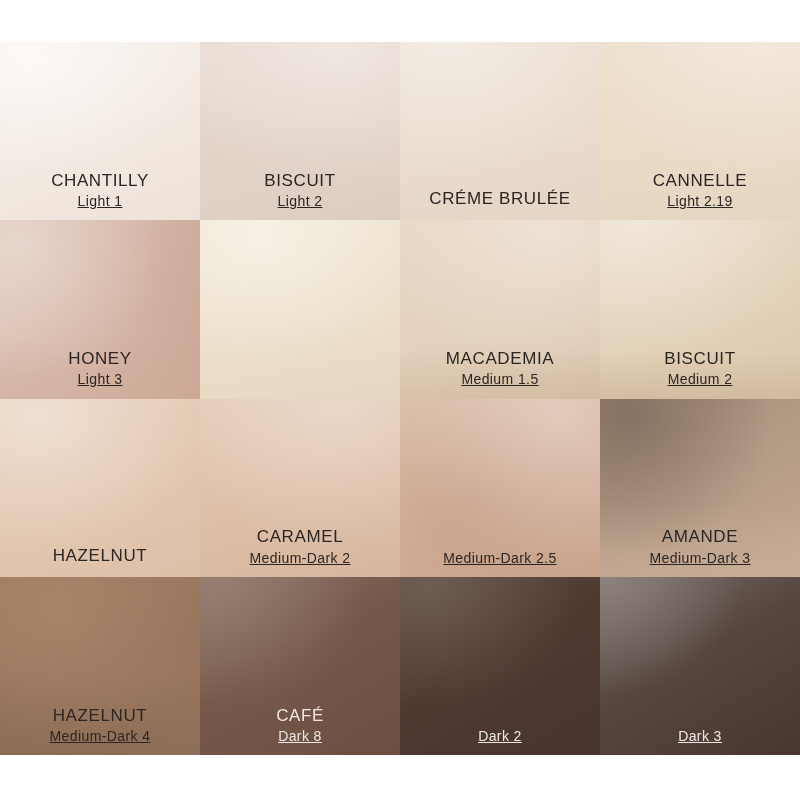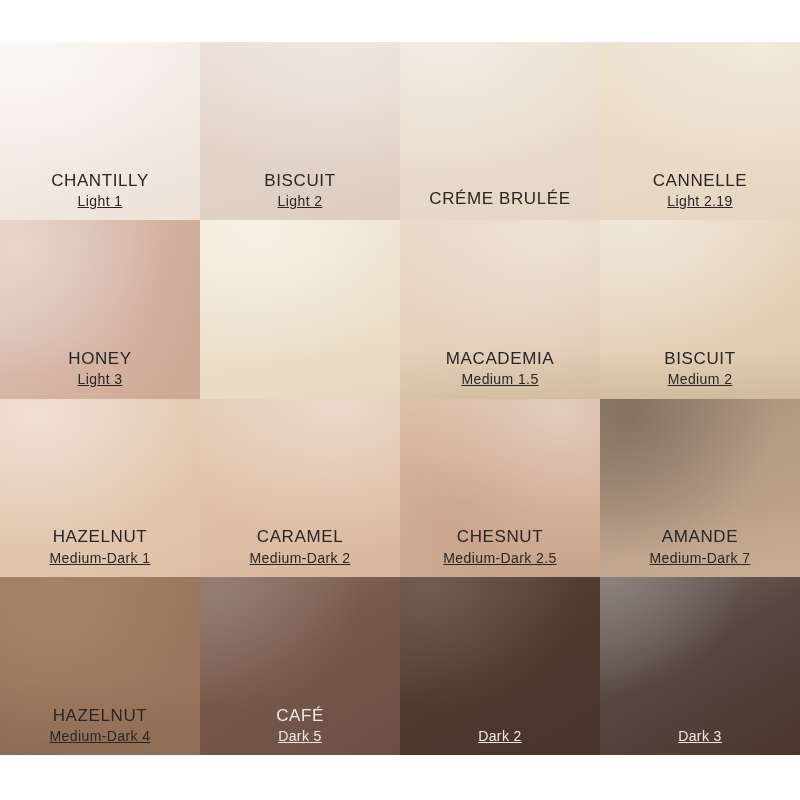--- a/index.html
+++ b/index.html
@@ -204,66 +204,64 @@
       <span class="shade-name">BISCUIT</span>
       <span class="shade-level">Medium 2</span>
     </div>
   </div>
 
   <div class="swatch dark-text c-biscuit">
     <div class="fill"></div>
     <div class="sheen"></div>
     <div class="caption">
       <span class="shade-name">HAZELNUT</span>
-      <span class="shade-level">Medium-Dark 1</span>
     </div>
   </div>
 
   <div class="swatch dark-text c-caramel">
     <div class="fill"></div>
     <div class="sheen"></div>
     <div class="caption">
       <span class="shade-name">CARAMEL</span>
       <span class="shade-level">Medium-Dark 2</span>
     </div>
   </div>
 
   <div class="swatch dark-text c-chesnut">
     <div class="fill"></div>
     <div class="sheen"></div>
     <div class="caption">
-      <span class="shade-name">CHESNUT</span>
       <span class="shade-level">Medium-Dark 2.5</span>
     </div>
   </div>
 
   <div class="swatch dark-text c-amande">
     <div class="fill"></div>
     <div class="sheen"></div>
     <div class="caption">
       <span class="shade-name">AMANDE</span>
-      <span class="shade-level">Medium-Dark 7</span>
+      <span class="shade-level">Medium-Dark 3</span>
     </div>
   </div>
 
   <div class="swatch dark-text c-hazelnut">
     <div class="fill"></div>
     <div class="sheen"></div>
     <div class="caption">
       <span class="shade-name">HAZELNUT</span>
       <span class="shade-level">Medium-Dark 4</span>
     </div>
   </div>
 
   <div class="swatch light-text c-cafe">
     <div class="fill"></div>
     <div class="sheen"></div>
     <div class="caption">
       <span class="shade-name">CAFÉ</span>
-      <span class="shade-level">Dark  5</span>
+      <span class="shade-level">Dark  8</span>
     </div>
   </div>
 
   <div class="swatch light-text c-cacao">
     <div class="fill"></div>
     <div class="sheen"></div>
     <div class="caption">
       <span class="shade-level">Dark  2</span>
     </div>
   </div>

